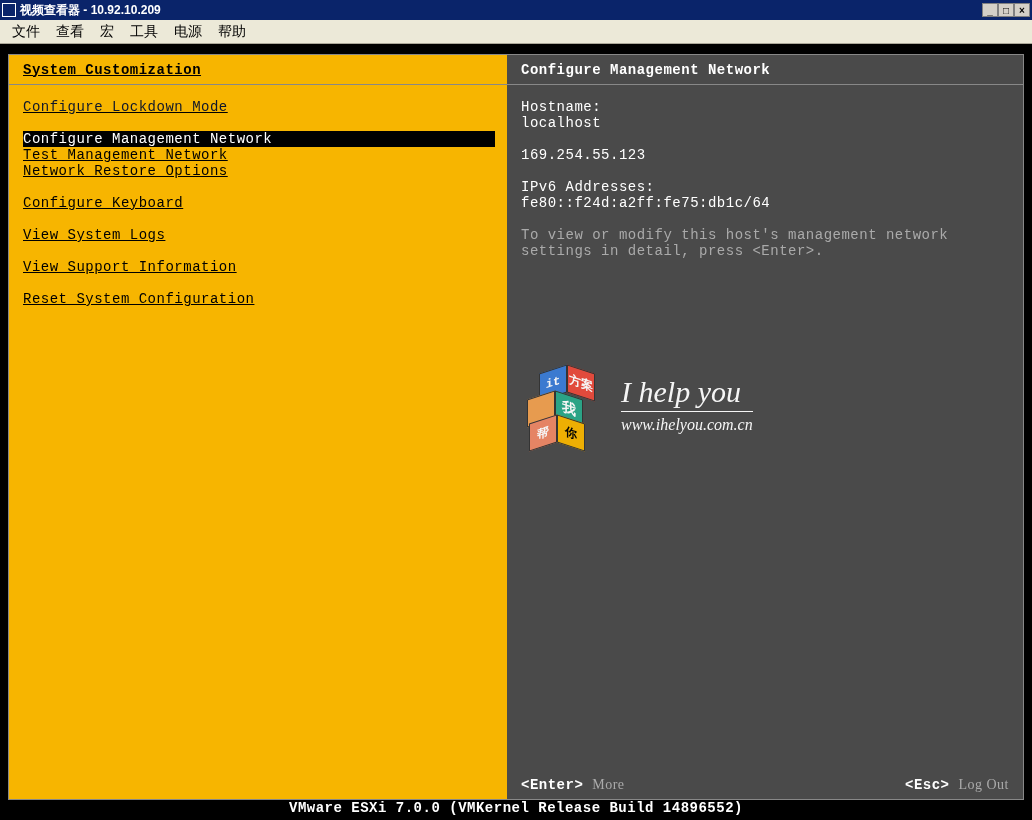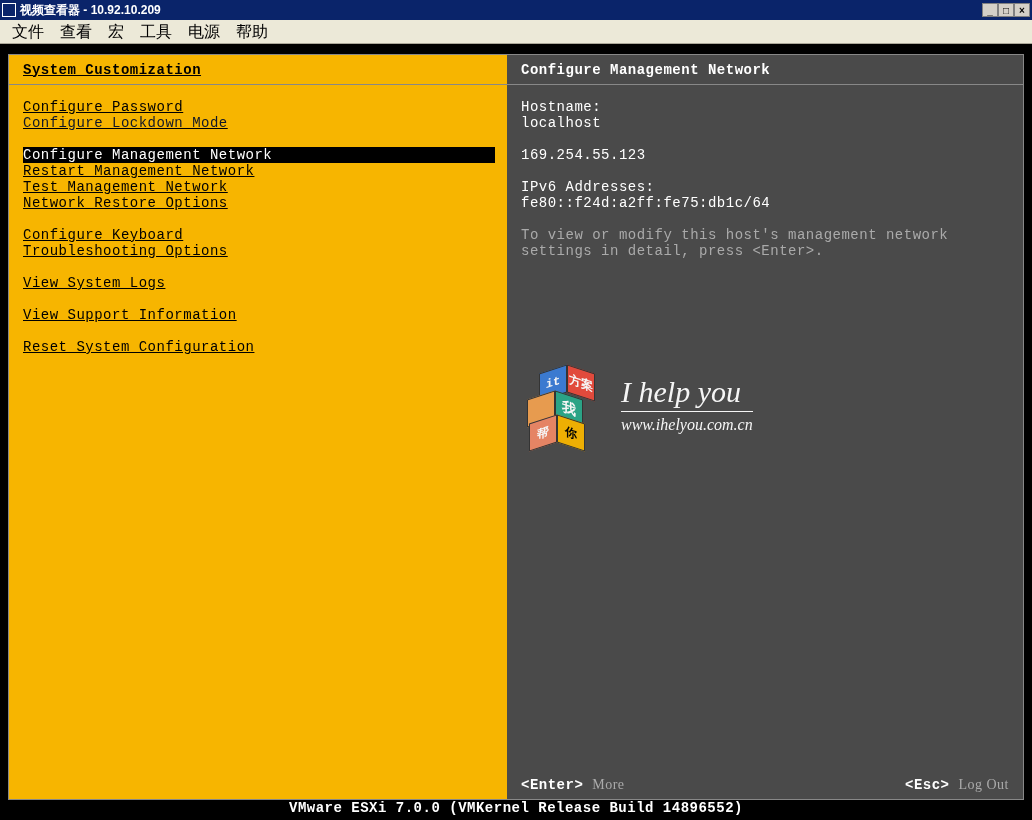--- a/index.html
+++ b/index.html
@@ -4,21 +4,21 @@
 <style>
   * { box-sizing: border-box; margin: 0; padding: 0; }
   html, body { width: 1032px; height: 820px; font-family: "Courier New", monospace; font-size: 14px; background: #000; overflow: hidden; }
   
   .titlebar { height: 20px; background: linear-gradient(to bottom, #0a246a, #0a246a); color: #fff; display: flex; align-items: center; padding: 0 2px; font-family: "SimSun", "Microsoft YaHei", sans-serif; font-size: 12px; }
   .titlebar-icon { width: 14px; height: 14px; border: 1px solid #fff; margin-right: 4px; }
   .titlebar-text { flex: 1; font-weight: bold; }
   .titlebar-buttons { display: flex; gap: 0; }
   .tb-btn { width: 16px; height: 14px; background: #d4d0c8; border: 1px solid #808080; color: #000; font-size: 10px; display: flex; align-items: center; justify-content: center; font-family: sans-serif; font-weight: bold; cursor: pointer; }
   
-  .menubar { height: 24px; background: #ece9d8; border-bottom: 1px solid #aca899; display: flex; align-items: flex-start; padding: 0 4px; font-family: "SimSun", "Microsoft YaHei", sans-serif; font-size: 16px; }
+  .menubar { height: 24px; background: #ece9d8; border-bottom: 1px solid #aca899; display: flex; align-items: flex-end; padding: 0 4px; font-family: "SimSun", "Microsoft YaHei", sans-serif; font-size: 14px; }
   .menubar span { padding: 2px 8px; cursor: pointer; }
   
   .console { position: relative; width: 1032px; height: 776px; background: #000; padding: 10px 8px 0 8px; }
   .console-inner { width: 100%; height: 746px; border: 1px solid #888; display: flex; }
   
   .left-pane { width: 498px; background: #f7b500; color: #000; display: flex; flex-direction: column; text-decoration: underline; }
   .left-header { height: 30px; border-bottom: 1px solid #888; display: flex; align-items: center; padding: 0 14px; font-weight: bold; letter-spacing: 0.5px; }
   .left-body { flex: 1; padding: 14px 14px; }
   .menu-group { margin-bottom: 16px; }
   .menu-item { padding: 0; line-height: 16px; letter-spacing: 0.5px; cursor: pointer; white-space: nowrap; }
@@ -71,32 +71,29 @@
   <span>帮助</span>
 </div>
 
 <div class="console">
   <div class="console-inner">
 
     <div class="left-pane">
       <div class="left-header">System Customization</div>
       <div class="left-body" id="left-body">
           <div class="menu-group">
-            <div class="menu-item">Configure Password</div>
             <div class="menu-item dim">Configure Lockdown Mode</div>
           </div>
           <div class="menu-group">
             <div class="menu-item selected">Configure Management Network</div>
-            <div class="menu-item">Restart Management Network</div>
             <div class="menu-item">Test Management Network</div>
             <div class="menu-item">Network Restore Options</div>
           </div>
           <div class="menu-group">
             <div class="menu-item">Configure Keyboard</div>
-            <div class="menu-item">Troubleshooting Options</div>
           </div>
           <div class="menu-group">
             <div class="menu-item">View System Logs</div>
           </div>
           <div class="menu-group">
             <div class="menu-item">View Support Information</div>
           </div>
           <div class="menu-group">
             <div class="menu-item">Reset System Configuration</div>
           </div>

